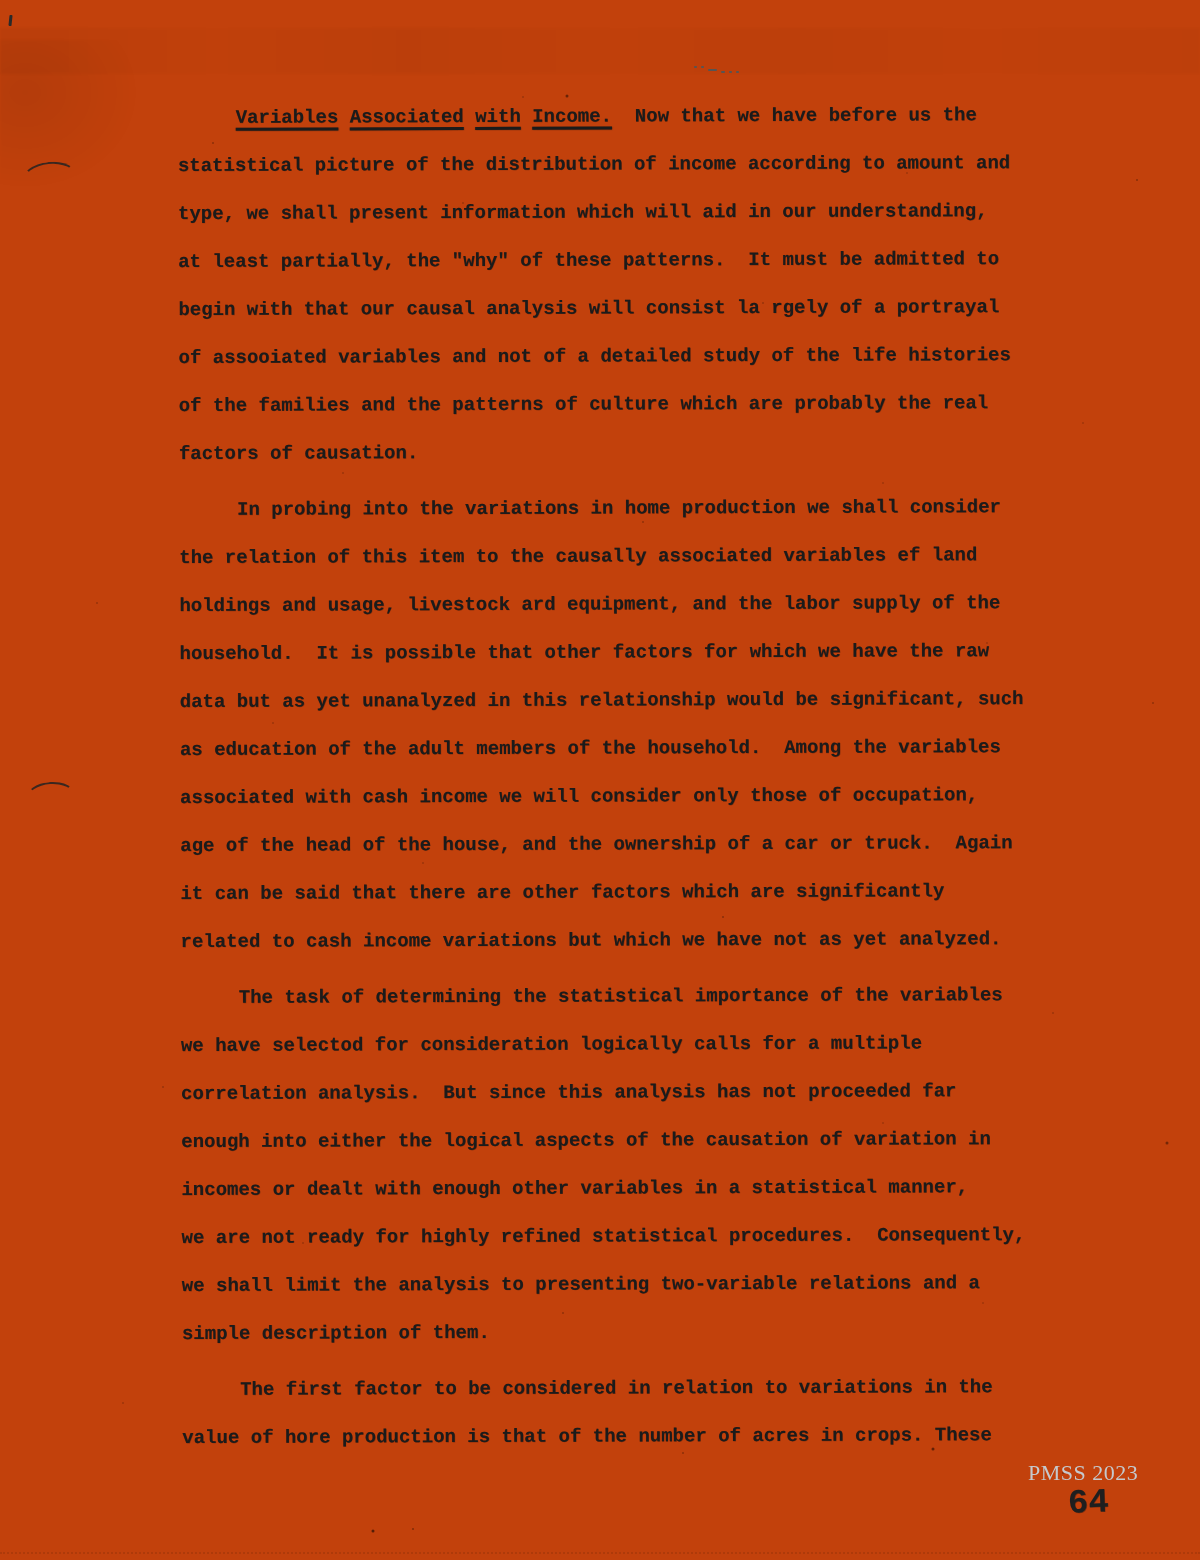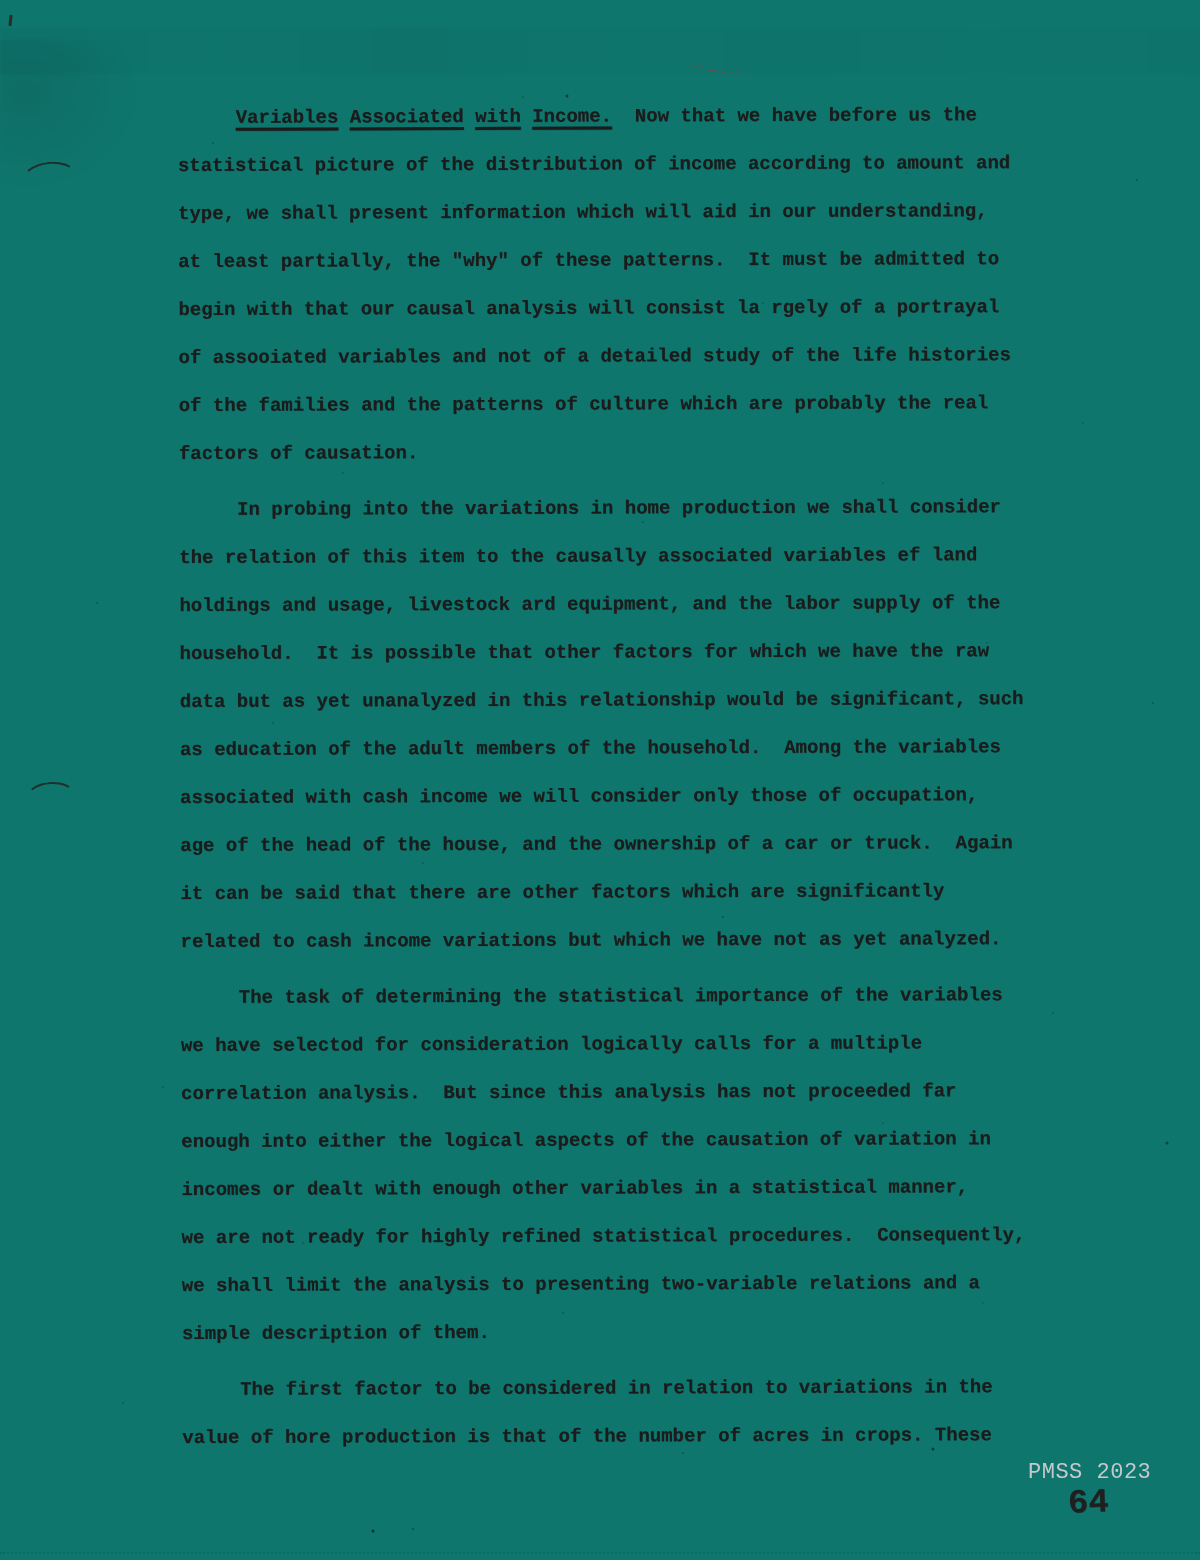--- a/index.html
+++ b/index.html
@@ -5,21 +5,21 @@
   html, body { margin: 0; padding: 0; }
   body {
     width: 1200px; height: 1560px;
     background: #ffffff;
     position: relative;
     overflow: hidden;
     font-family: "Liberation Mono", "DejaVu Sans Mono", monospace;
   }
   .page {
     position: absolute; inset: 0;
-    background: #0f766e;
+    background: #c2410c;
     padding-left: 28px;
   }
   
   .top-noise {
     position: absolute; top: 28px; left: 0; width: 100%; height: 46px;
     background: linear-gradient(90deg,
       rgba(0,0,0,0.055) 0%, rgba(0,0,0,0.012) 18%,
       rgba(0,0,0,0.045) 34%, rgba(0,0,0,0.010) 52%,
       rgba(0,0,0,0.035) 66%, rgba(0,0,0,0.008) 82%,
       rgba(0,0,0,0.03) 100%);
@@ -96,21 +96,21 @@
   .heading-line { padding-left: 58px; }
   .para.indent .lines .line:first-child { padding-left: 58px; }
   .u {
     text-decoration: underline;
     text-decoration-thickness: 2.5px;
     text-underline-offset: 5px;
   }
   
   .watermark {
     position: absolute; left: 1028px; top: 1460px;
-    font-family: Liberation Mono, monospace;
+    font-family: Liberation Serif, serif;
     font-size: 22px; letter-spacing: 0.5px;
     color: #c5c9cd;
   }
   .page-number {
     position: absolute; left: 1068px; top: 1484px;
     font-family: "Liberation Mono", "DejaVu Sans Mono", monospace;
     font-size: 34px; font-weight: 700;
     color: #1f1f1f;
     transform: rotate(-2deg);
     text-shadow: 0.6px 0.6px 0 rgba(20,20,20,0.4);

